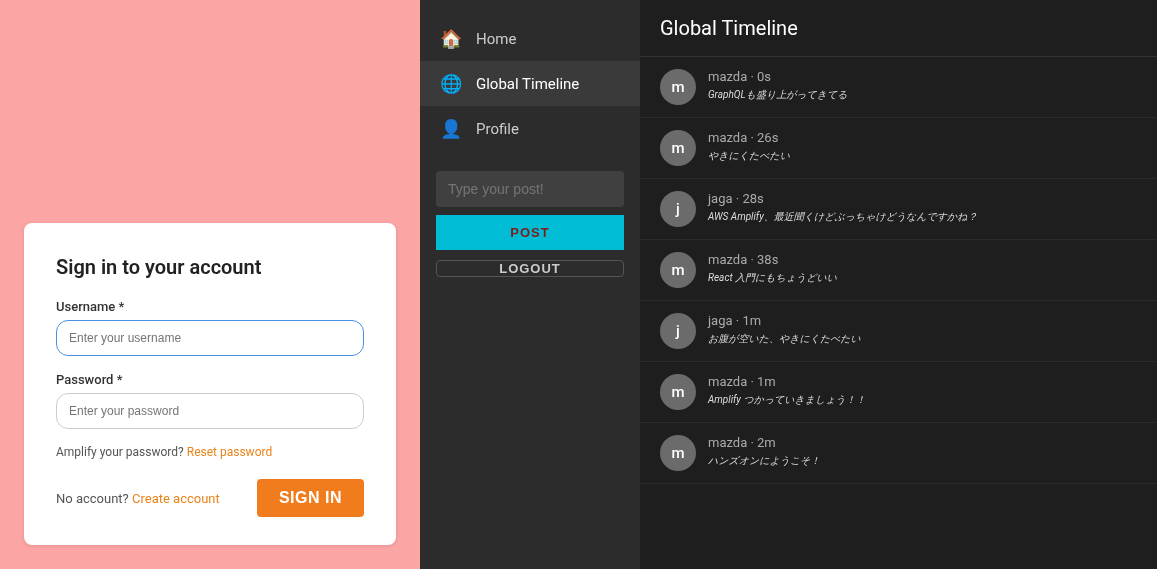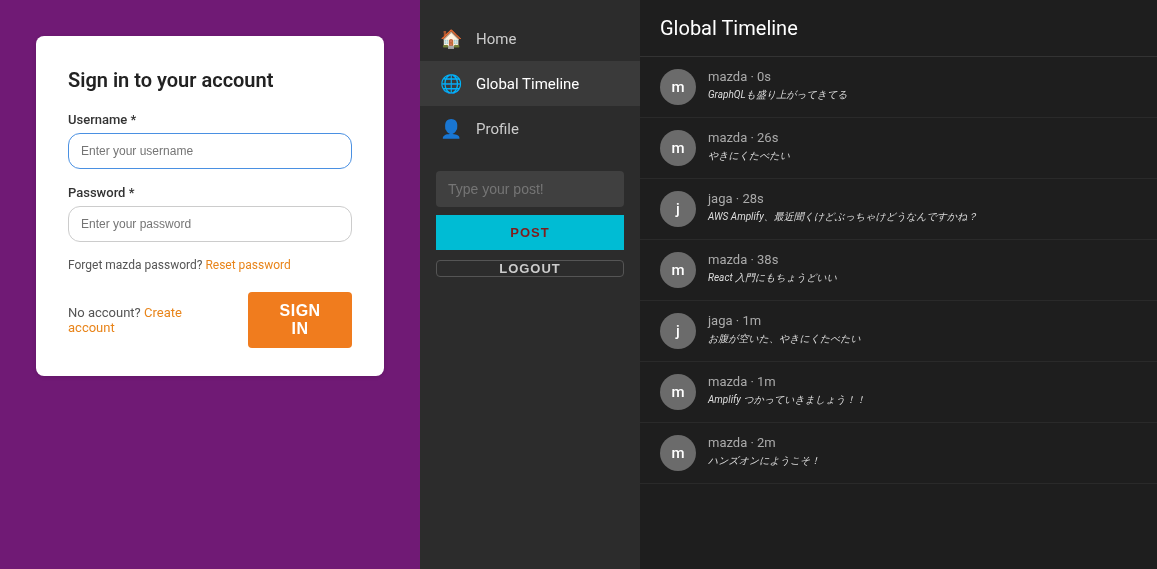--- a/index.html
+++ b/index.html
@@ -9,25 +9,25 @@
       display: flex;
       width: 1157px;
       height: 569px;
       overflow: hidden;
     }
 
     
     .left-panel {
       width: 420px;
       min-width: 420px;
-      background: #701a75;
-      display: flex;
-      align-items: flex-start;
+      background: #fca5a5;
+      display: flex;
+      align-items: flex-end;
       justify-content: center;
-      padding: 36px;
+      padding: 24px;
     }
 
     .login-card {
       background: #fff;
       border-radius: 8px;
       padding: 32px 32px 28px 32px;
       width: 380px;
       box-shadow: 0 1px 4px rgba(0,0,0,0.12);
     }
 
@@ -262,21 +262,21 @@
       <label>Username *</label>
       <input type="text" class="username-input" placeholder="Enter your username" style="">
     </div>
 
     <div class="form-group">
       <label>Password *</label>
       <input type="password" class="password-input" placeholder="Enter your password" style="">
     </div>
 
     <div class="forgot-password">
-      <span>Forget mazda password?</span>
+      <span>Amplify your password?</span>
       <a href="#">Reset password</a>
     </div>
 
     <div class="login-footer">
       <span class="no-account">
         <span>No account?</span>
         <a href="#">Create account</a>
       </span>
       <button class="sign-in-btn">SIGN IN</button>
     </div>

